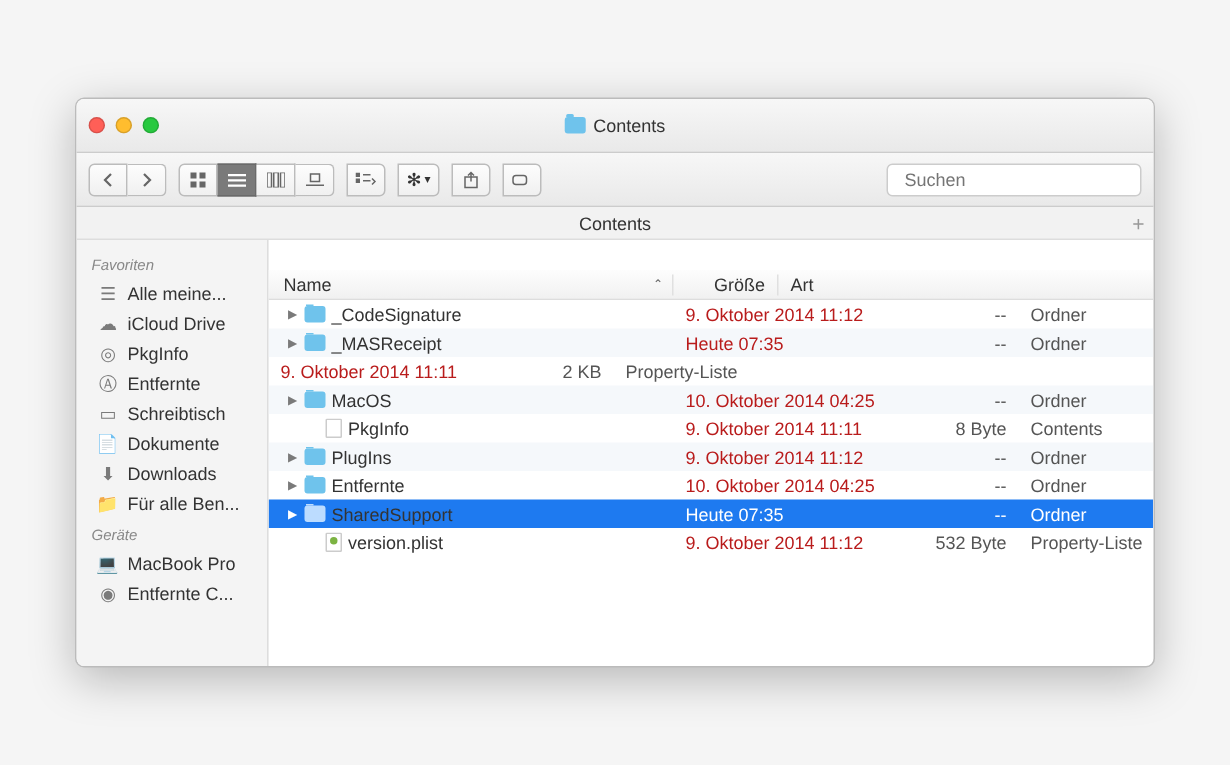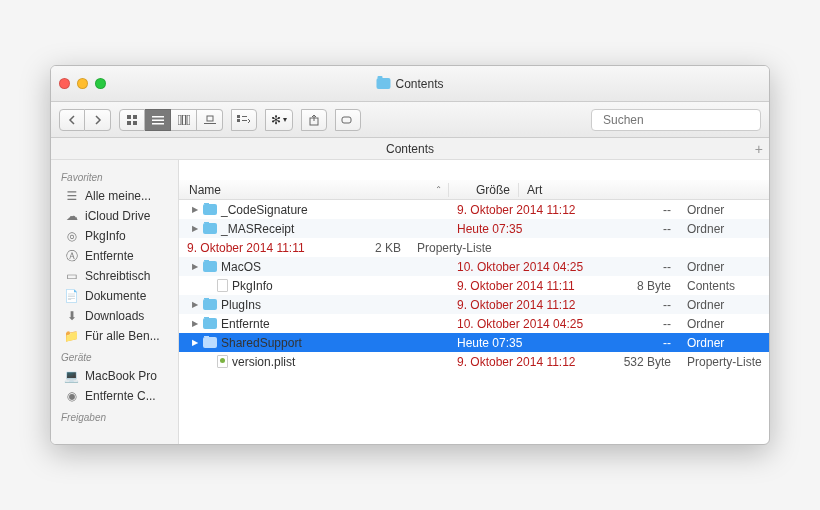--- a/index.html
+++ b/index.html
@@ -197,21 +197,20 @@
         </div>
         <div class="side-header">Geräte</div>
         <div class="side-item">
           <span class="side-ico">💻</span>
           <span>MacBook Pro</span>
         </div>
         <div class="side-item">
           <span class="side-ico">◉</span>
           <span>Entfernte C...</span>
         </div>
-        <div class="side-header">Freigaben</div>
       </div>
 
     <div class="main">
       <div class="cols">
         <div class="col-name">
             <span>Name</span>
             <span class="sort-caret">⌃</span>
           </div>
         <div class="col-size">Größe</div>
         <div class="col-kind">Art</div>

